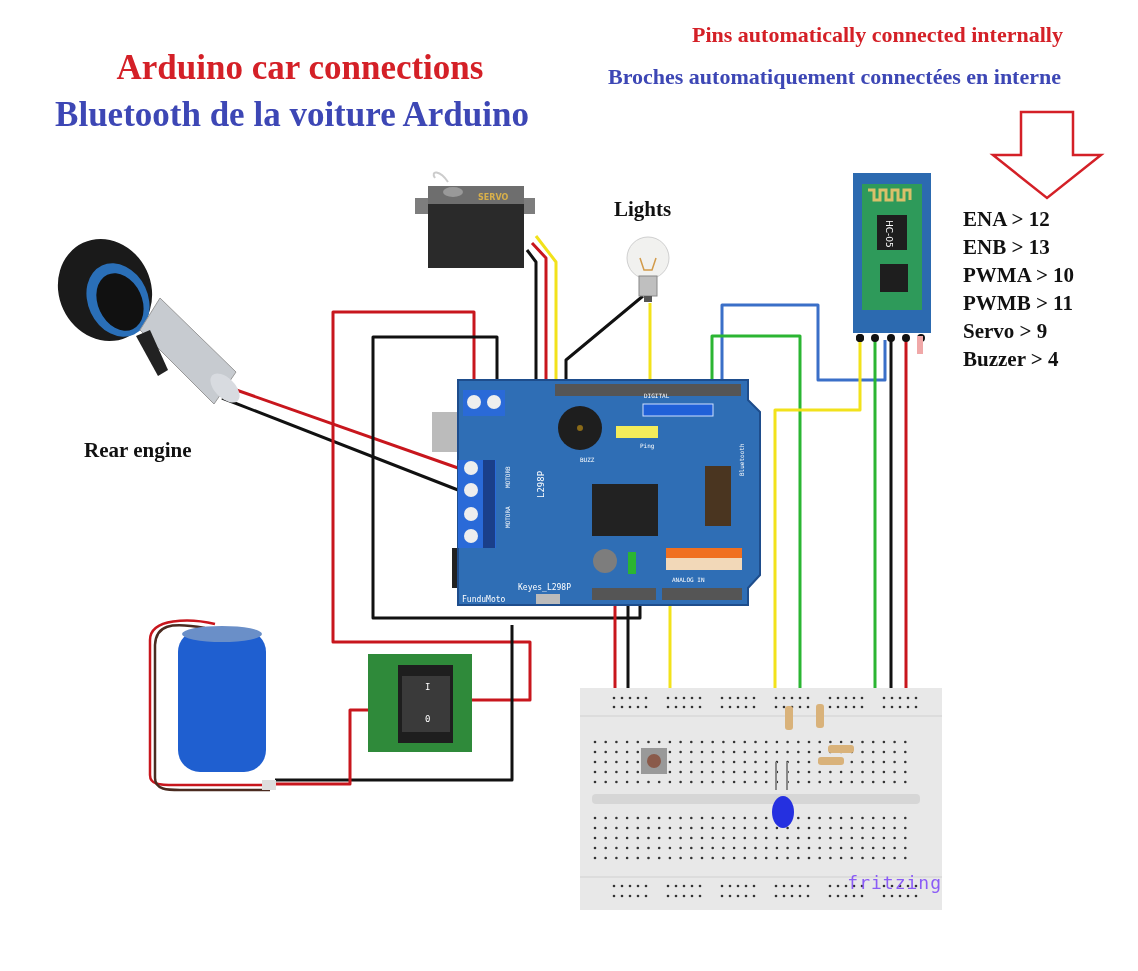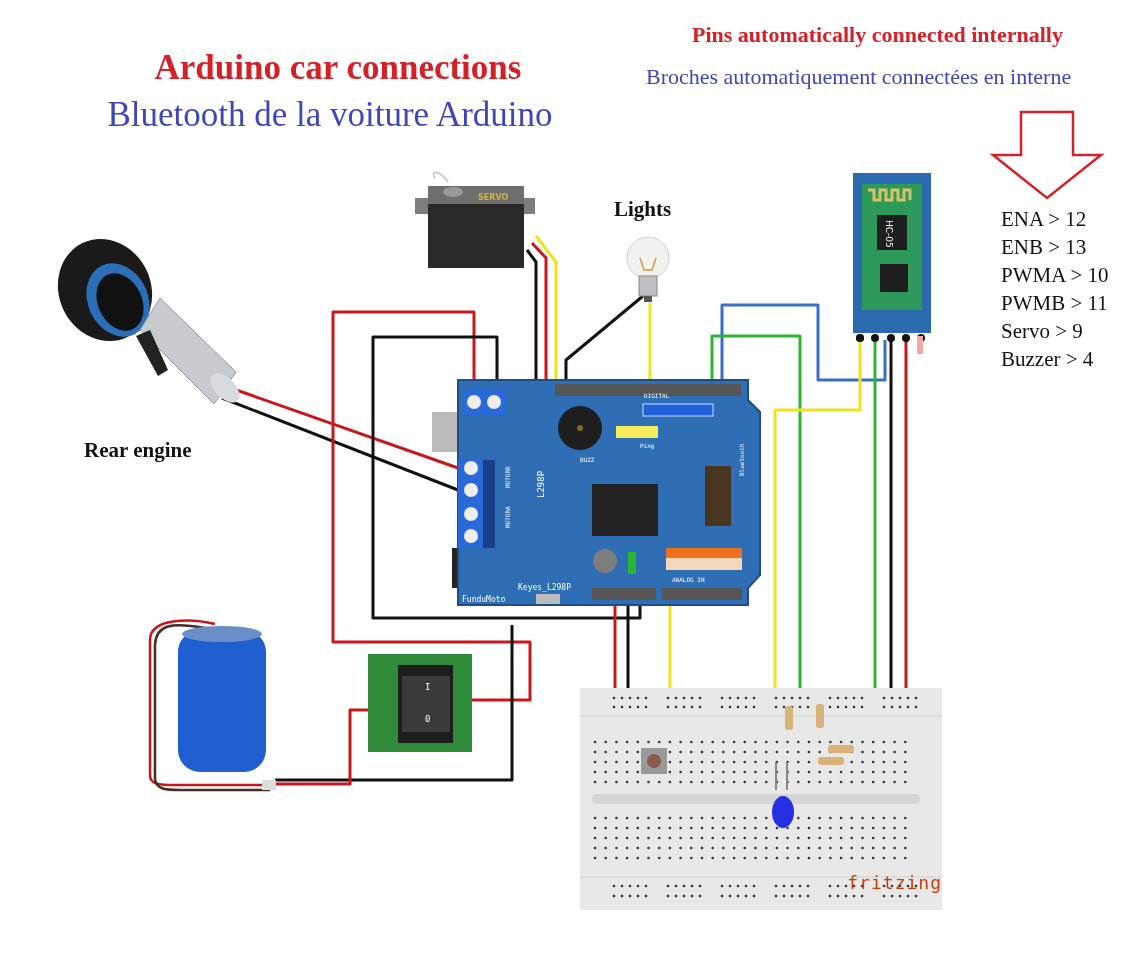--- a/index.html
+++ b/index.html
@@ -1,28 +1,28 @@
 <!DOCTYPE html>
 <html><head>
 <meta charset="utf-8">
 <style>
   html, body { margin: 0; padding: 0; background: #ffffff; }
   body { width: 1138px; height: 971px; position: relative; overflow: hidden; font-family: "Liberation Serif", serif; }
-  .abs { position: absolute; padding-left: 38px; }
+  .abs { position: absolute; }
   .title-red { color: #d42027; font-weight: bold; }
-  .title-blue { color: #3d47b5; font-weight: normal; }
+  .title-blue { color: #3d47b5; font-weight: bold; }
   #title-en { left: 0; width: 600px; top: 48px; text-align: center; font-size: 35px; }
   #title-fr { left: 0; width: 584px; top: 95px; text-align: center; font-size: 35px; }
   #note-en { left: 640px; width: 520px; top: 22px; font-size: 22px; text-align: left; padding-left: 52px; box-sizing: border-box; }
   #note-fr { left: 608px; top: 64px; font-size: 22px; }
   .label { color: #111; font-weight: bold; font-size: 21px; }
-  #pin-list { left: 963px; top: 205px; font-size: 21px; font-weight: normal; color: #111; line-height: 28px; }
+  #pin-list { left: 963px; top: 205px; font-size: 21px; font-weight: bold; color: #111; line-height: 28px; }
   #pin-list div { white-space: nowrap; }
   #diagram { position: absolute; left: 0; top: 0; }
-  #fritzing { right: 196px; top: 872px; font-family: "DejaVu Sans Mono", monospace; font-size: 18px; color: #c2410c; letter-spacing: 1px; }
+  #fritzing { right: 196px; top: 872px; font-family: "DejaVu Sans Mono", monospace; font-size: 18px; color: #8b5cf6; letter-spacing: 1px; }
 </style>
 </head>
 <body>
 
 <div id="title-en" class="abs title-red">Arduino car connections</div>
 <div id="title-fr" class="abs title-blue">Bluetooth de la voiture Arduino</div>
 <div id="note-en" class="abs title-red">Pins automatically connected internally</div>
 <div id="note-fr" class="abs title-blue">Broches automatiquement connectées en interne</div>
 
 <svg id="diagram" width="1138" height="971" viewBox="0 0 1138 971">

